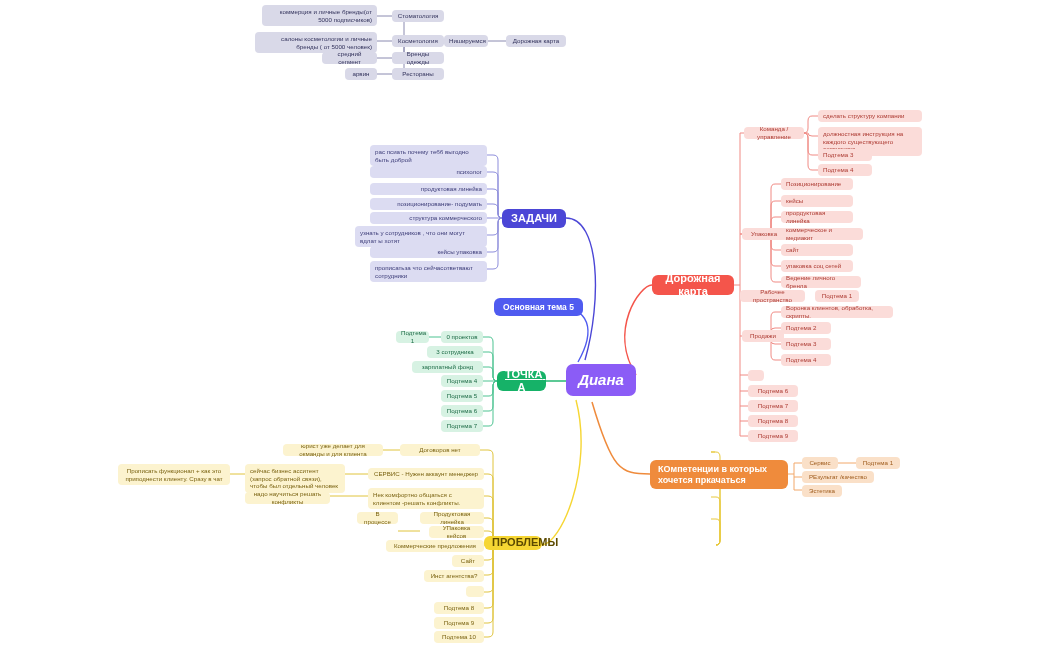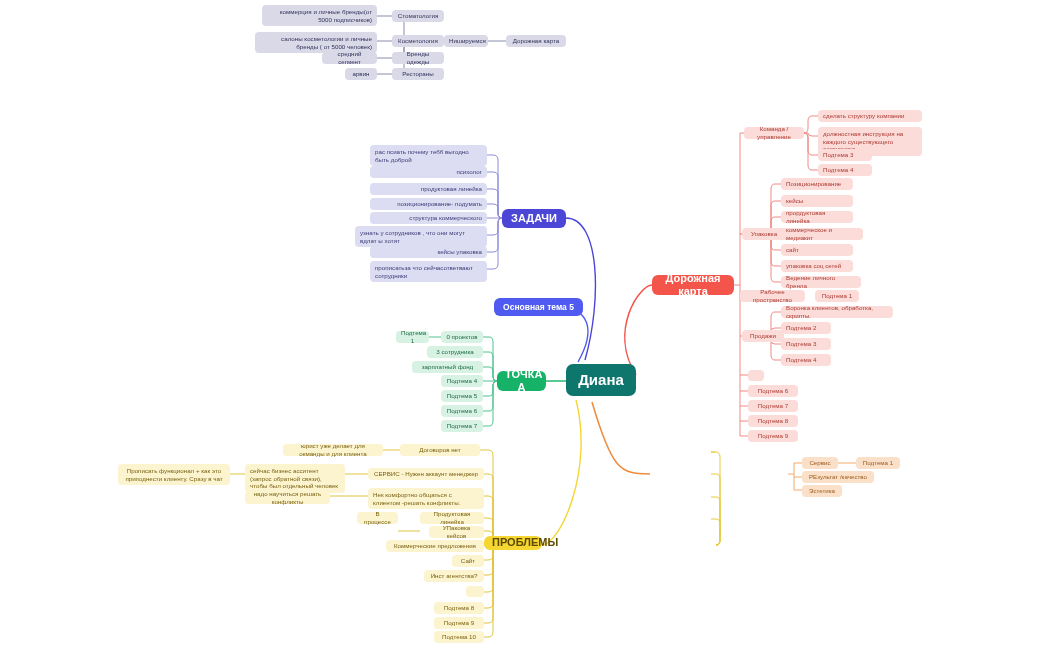--- a/index.html
+++ b/index.html
@@ -21,28 +21,29 @@
     border-radius:5px;
     line-height:1.22;
     display:flex;
     align-items:center;
     white-space:pre-wrap;
   }
   .node span{display:block;width:100%;}
 
   
   .root{
-    background:#0f766e;
+    background:#8b5cf6;
     color:#ffffff;
     font-size:15px;
     font-weight:700;
     border-radius:7px;
     justify-content:center;
     text-align:center;
     padding:0 10px;
+    font-style:italic;
   }
 
   
   .main{
     color:#ffffff;
     font-size:11px;
     font-weight:700;
     border-radius:6px;
     padding:4px 8px;
   }
@@ -226,21 +227,21 @@
 
   <div class="node leaf g lc" style="left:396px;top:331px;width:33px;height:12px;"><span>Подтема 1</span></div>
   <div class="node leaf g lc" style="left:441px;top:331px;width:42px;height:12px;"><span>0 проектов</span></div>
   <div class="node leaf g lc" style="left:427px;top:346px;width:56px;height:12px;"><span>3 сотрудника</span></div>
   <div class="node leaf g lc" style="left:412px;top:361px;width:71px;height:12px;"><span>зарплатный фонд</span></div>
   <div class="node leaf g lc" style="left:441px;top:375px;width:42px;height:12px;"><span>Подтема 4</span></div>
   <div class="node leaf g lc" style="left:441px;top:390px;width:42px;height:12px;"><span>Подтема 5</span></div>
   <div class="node leaf g lc" style="left:441px;top:405px;width:42px;height:12px;"><span>Подтема 6</span></div>
   <div class="node leaf g lc" style="left:441px;top:420px;width:42px;height:12px;"><span>Подтема 7</span></div>
 
-  <div class="node main green lc" style="left:497px;top:371px;width:49px;height:20px;"><span>ТОЧКА А</span></div>
+  <div class="node main green lc" style="left:497px;top:371px;width:49px;height:20px;text-decoration:underline;"><span>ТОЧКА А</span></div>
 
   <div class="node root" style="left:566px;top:364px;width:70px;height:32px;"><span>Диана</span></div>
 
   <div class="node leaf y lc" style="left:400px;top:444px;width:80px;height:12px;"><span>Договоров нет</span></div>
   <div class="node leaf y lc" style="left:283px;top:444px;width:100px;height:12px;"><span>юрист уже делает для окманды и для клиента</span></div>
 
   <div class="node leaf y lc" style="left:368px;top:468px;width:116px;height:12px;"><span>СЕРВИС - Нужен аккаунт менеджер</span></div>
   <div class="node leaf y ll" style="left:245px;top:464px;width:100px;"><span>сейчас бизнес асситент (запрос обратной связи), чтобы был отдельный человек</span></div>
   <div class="node leaf y lc" style="left:118px;top:464px;width:112px;"><span>Прописать функционал + как это приподнести клиенту. Сразу в чат</span></div>
 
@@ -286,18 +287,19 @@
   <div class="node leaf r ll" style="left:781px;top:322px;width:50px;height:12px;"><span>Подтема 2</span></div>
   <div class="node leaf r ll" style="left:781px;top:338px;width:50px;height:12px;"><span>Подтема 3</span></div>
   <div class="node leaf r ll" style="left:781px;top:354px;width:50px;height:12px;"><span>Подтема 4</span></div>
 
   <div class="node leaf r empty lc" style="left:748px;top:370px;width:16px;height:11px;"><span></span></div>
   <div class="node leaf r lc" style="left:748px;top:385px;width:50px;height:12px;"><span>Подтема 6</span></div>
   <div class="node leaf r lc" style="left:748px;top:400px;width:50px;height:12px;"><span>Подтема 7</span></div>
   <div class="node leaf r lc" style="left:748px;top:415px;width:50px;height:12px;"><span>Подтема 8</span></div>
   <div class="node leaf r lc" style="left:748px;top:430px;width:50px;height:12px;"><span>Подтема 9</span></div>
 
+  <div class="node main orange ll" style="left:650px;top:460px;width:138px;height:29px;font-size:9px;"><span>КОмпетенции в которых хочется пркачаться</span></div>
   <div class="node leaf o lc" style="left:802px;top:457px;width:36px;height:12px;"><span>Сервис</span></div>
   <div class="node leaf o lc" style="left:856px;top:457px;width:44px;height:12px;"><span>Подтема 1</span></div>
   <div class="node leaf o lc" style="left:802px;top:471px;width:72px;height:12px;"><span>РЕзультат /качество</span></div>
   <div class="node leaf o lc" style="left:802px;top:485px;width:40px;height:12px;"><span>Эстетика</span></div>
 
 </div>
 
 </body></html>

